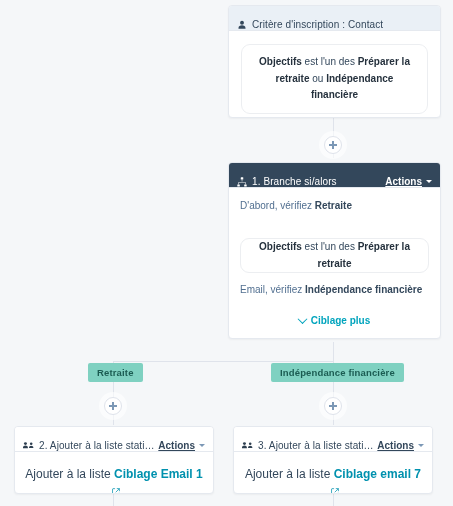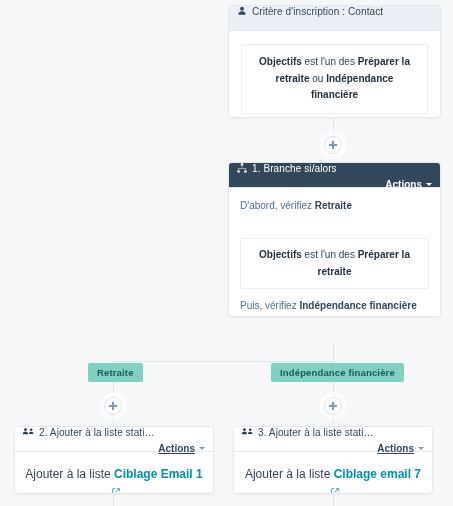--- a/index.html
+++ b/index.html
@@ -51,21 +51,21 @@
     position: absolute;
     background: #ffffff;
     border: 1px solid #e5e9ef;
     border-radius: 4px;
     box-shadow: 0 1px 2px rgba(0,0,0,0.045);
     overflow: hidden;
     z-index: 6;
   }
   .card-header {
     display: flex;
-    align-items: flex-start;
+    align-items: flex-end;
     height: 25px;
     padding: 0 8px 0 8px;
     font-size: 10px;
     border-bottom: 1px solid #e5e9ef;
   }
   .card-header .hdr-icon {
     display: inline-flex;
     align-items: center;
     margin-right: 5px;
     flex: 0 0 auto;
@@ -107,21 +107,21 @@
 
   .card-body {
     padding: 10px 10px;
     font-size: 10px;
     color: #33475b;
   }
 
   
   .crit-box {
     border: 1px solid #eceef1;
-    border-radius: 1px;
+    border-radius: 9px;
     background: #ffffff;
     padding: 9px 12px;
     text-align: center;
     font-size: 10px;
     line-height: 1.65;
     color: #33475b;
   }
   .crit-box b { font-weight: bold; color: #25313d; }
 
   
@@ -214,45 +214,45 @@
     <div class="card-body" style="padding:13px 12px;">
       <div class="crit-box">
         <b>Objectifs</b><span> est l'un des </span><b>Préparer la retraite</b><span> ou </span><b>Indépendance financière</b>
       </div>
     </div>
   </div>
 
   <div class="plus-halo" style="left:319px; top:131px;"></div>
   <div class="plus-btn" style="left:324px; top:136px;"></div>
 
-  <div class="card" style="left:228px; top:162px; width:213px; height:155px;">
+  <div class="card" style="left:228px; top:162px; width:213px; height:177px;">
     <div class="card-header hdr-dark">
       <span class="hdr-icon">
         <svg width="10" height="10" viewBox="0 0 16 16">
             <rect x="6" y="0.5" width="4" height="3.4" rx="0.5"></rect>
             <rect x="0.5" y="11.8" width="4" height="3.4" rx="0.5"></rect>
             <rect x="11.5" y="11.8" width="4" height="3.4" rx="0.5"></rect>
             <path d="M7.6 4h0.9v3.2H7.6zM2.1 8.4h11.9v0.9H2.1zM2.1 8.6h0.9v3.4H2.1zM13.1 8.6h0.9v3.4h-0.9z"></path>
           </svg>
       </span>
       <span class="hdr-title">1. Branche si/alors</span>
       <span class="actions">
         <span class="label">Actions</span>
         <span class="caret"></span>
       </span>
     </div>
     <div class="card-body" style="padding:11px 11px;">
       <div class="branch-line">
         <span>D'abord, vérifiez </span><b>Retraite</b>
       </div>
-      <div class="crit-box" style="padding:8px 14px;">
+      <div class="crit-box" style="padding:0 14px;">
         <b>Objectifs</b><span> est l'un des </span><b>Préparer la retraite</b>
       </div>
       <div class="branch-line second">
-        <span>Puis, vérifiez </span><b>Indépendance financière</b>
+        <span>Email, vérifiez </span><b>Indépendance financière</b>
       </div>
       <div class="show-more">
         <span class="chev-down"></span>
         <span>Ciblage plus</span>
       </div>
     </div>
   </div>
 
   <div class="chip" style="left:88px; top:363px;">
     <span>Retraite</span>

